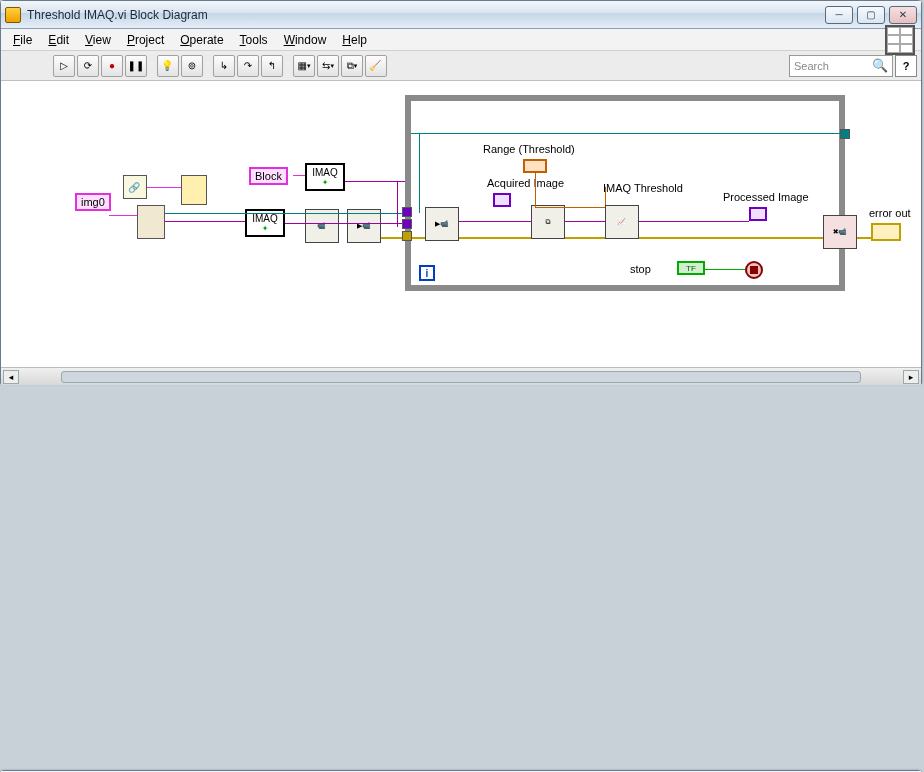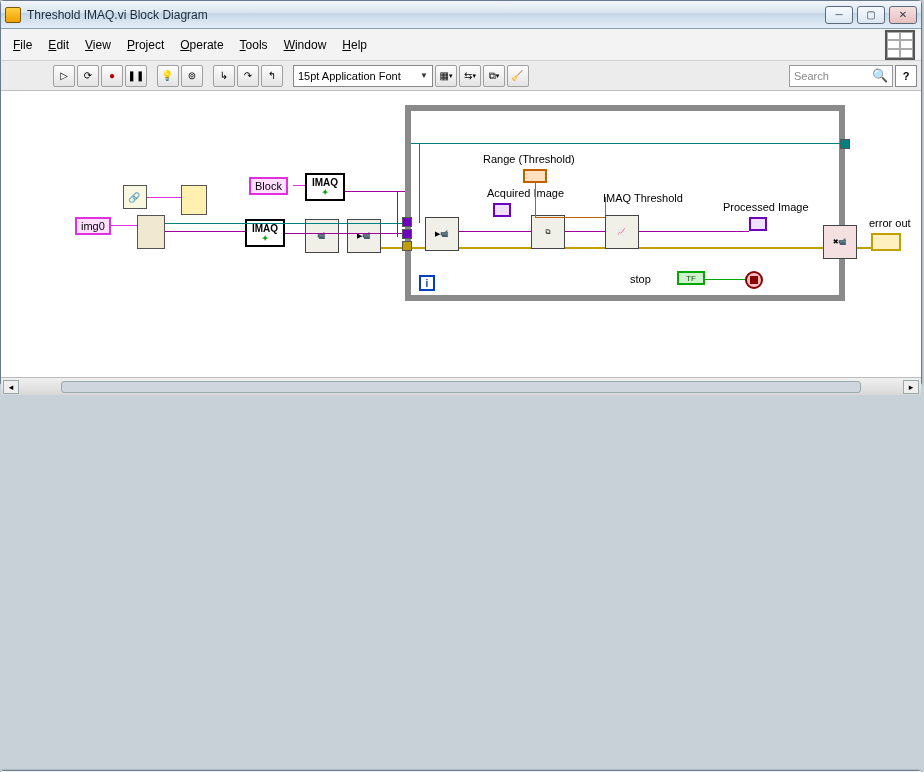--- a/index.html
+++ b/index.html
@@ -38,21 +38,21 @@
     width: 28px; height: 18px;
     border: 1px solid #5a6a7a;
     background: linear-gradient(#f6fafe,#dbe6f1);
     border-radius: 3px;
     margin-left: 4px;
     display: flex; align-items: center; justify-content: center;
     font-size: 10px; color: #2a3a4a;
   }
   .winbtn.close { background: linear-gradient(#f6e0e0,#e8c0c0); }
   .menubar {
-    height: 32px;
+    height: 22px;
     background: #f3f3f3;
     border-bottom: 1px solid #d0d0d0;
     display: flex; align-items: center;
     padding: 0 4px;
     font-size: 12px;
   }
   .menubar span { padding: 2px 8px; cursor: default; }
   .menubar span u { text-decoration: underline; }
   .toolbar {
     height: 30px;
@@ -116,21 +116,21 @@
   }
   .label {
     position:absolute; font-size:11px; color:#000;
     white-space:nowrap;
   }
   .ctrl-pink {
     border:2px solid #e030e0; background:#ffe0ff;
     padding:1px 4px; font-size:11px;
   }
   .imaq {
-    border:2px solid #000; background:#fff; font-weight:bold; font-size:10px;
+    border:2px solid #000; background:#fff; font-weight:normal; font-size:10px;
     width:40px;height:28px;display:flex;flex-direction:column;align-items:center;justify-content:center;
   }
   .imaq::after{content:"✦";font-size:8px;color:#0a0;}
   .whileloop {
     position:absolute;
     border:6px solid #8a8a8a;
     background:transparent;
   }
   .stopbtn {
     width:18px;height:18px;border:2px solid #800;background:#f2c0c0;border-radius:50%;
@@ -194,39 +194,35 @@
     <div class="tbtn rec">●</div>
     <div class="tbtn">❚❚</div>
     <div class="tsep"></div>
     <div class="tbtn">💡</div>
     <div class="tbtn">⊚</div>
     <div class="tsep"></div>
     <div class="tbtn">↳</div>
     <div class="tbtn">↷</div>
     <div class="tbtn">↰</div>
     <div class="tsep"></div>
-    <div class="fontbox">
-      <span>15pt Application Font</span>
-      <span class="dd">▼</span>
-    </div>
     <div class="tbtn">▦<span style="font-size:7px;">▾</span></div>
     <div class="tbtn">⇆<span style="font-size:7px;">▾</span></div>
     <div class="tbtn">⧉<span style="font-size:7px;">▾</span></div>
     <div class="tbtn">🧹</div>
     <div style="flex:1"></div>
     <div class="search">
       <span>Search</span>
       <span class="mag">🔍</span>
     </div>
     <div class="help">?</div>
   </div>
 
   <div class="canvas" style="height:286px;">
 
-    <div class="label ctrl-pink" style="left:74px;top:126px;">img0</div>
+    <div class="label ctrl-pink" style="left:74px;top:112px;">img0</div>
     <div class="wire pink h" style="left:108px;top:134px;width:28px;"></div>
     <div class="node" style="left:136px;top:124px;width:28px;height:34px;background:#f0e8d0;"></div>
 
     <div class="node" style="left:122px;top:94px;width:24px;height:24px;background:#f8f8e0;">🔗</div>
     <div class="wire pink h" style="left:146px;top:106px;width:34px;"></div>
     <div class="node" style="left:180px;top:94px;width:26px;height:30px;background:#fff0b0;"></div>
 
     <div class="label ctrl-pink" style="left:248px;top:86px;">Block</div>
     <div class="wire pink h" style="left:292px;top:94px;width:12px;"></div>
     <div class="node imaq" style="position:absolute;left:304px;top:82px;">

